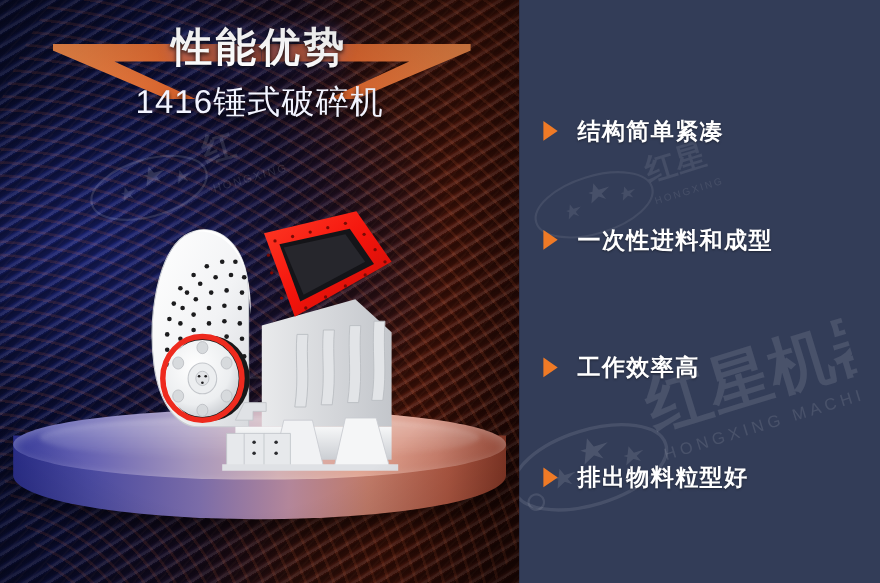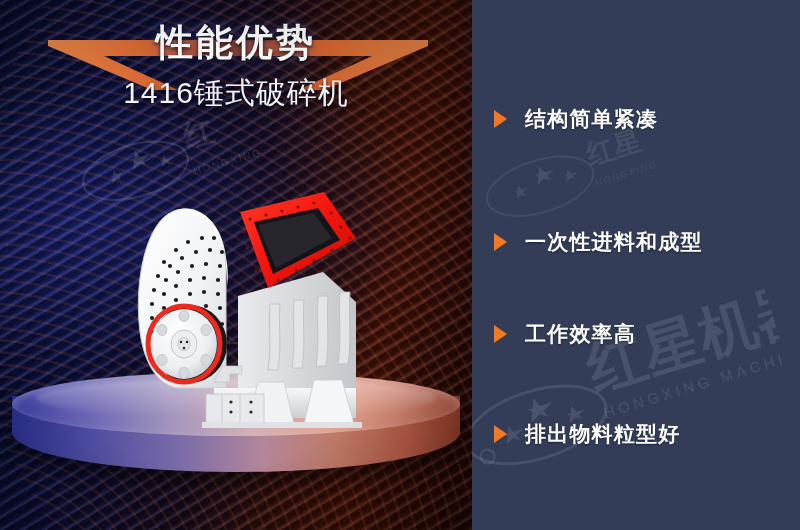--- a/index.html
+++ b/index.html
@@ -369,21 +369,21 @@
         <text x="138" y="62" font-family="Liberation Sans, sans-serif" font-size="58" font-weight="bold" fill="rgba(255,255,255,0.11)">红星机器</text>
         <text x="140" y="92" font-family="Liberation Sans, sans-serif" font-size="15" letter-spacing="4" fill="rgba(255,255,255,0.11)">HONGXING MACHINERY</text>
       </svg>
     </div>
 
     <div class="bullet-list">
       <div class="bullet" style="top:105px;">
         <span class="bullet-arrow"></span>
         <span class="bullet-text">结构简单紧凑</span>
       </div>
-      <div class="bullet" style="top:228px;">
+      <div class="bullet" style="top:204px;">
         <span class="bullet-arrow"></span>
         <span class="bullet-text">一次性进料和成型</span>
       </div>
       <div class="bullet" style="top:420px;">
         <span class="bullet-arrow"></span>
         <span class="bullet-text">排出物料粒型好</span>
       </div>
       <div class="bullet" style="top:320px;">
         <span class="bullet-arrow"></span>
         <span class="bullet-text">工作效率高</span>

